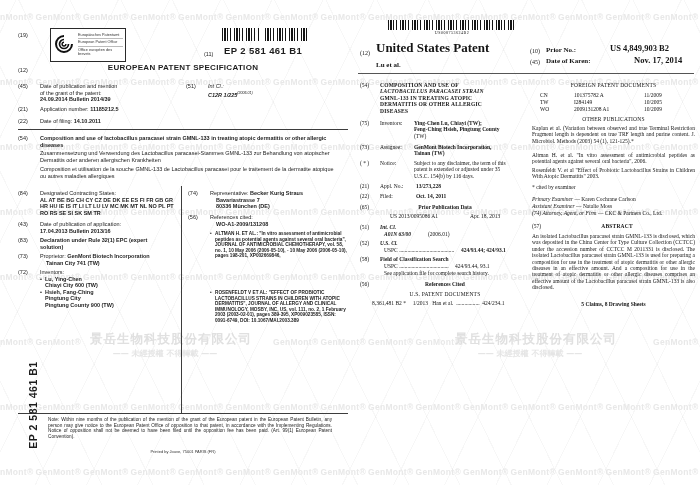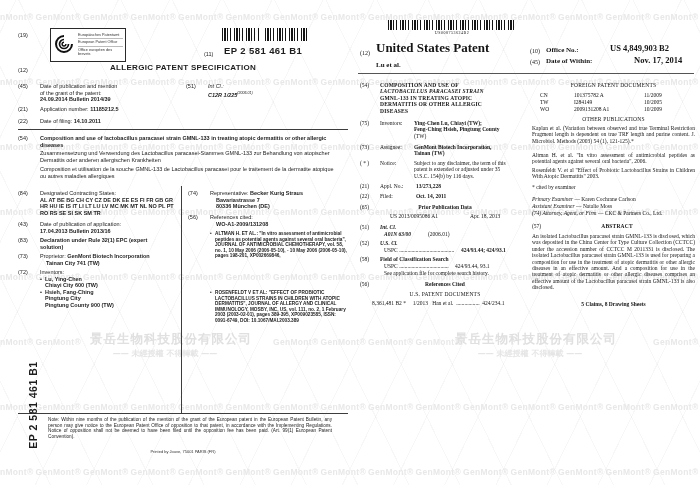--- a/index.html
+++ b/index.html
@@ -192,21 +192,21 @@
     </div>
 
     <div class="abs" style="left:204px;top:0;display:flex;gap:5px;">
       <div class="barcode" style="width:38px;height:13px;"></div>
       <div class="barcode" style="width:42px;height:13px;"></div>
     </div>
     <span class="abs tag" style="left:186px;top:23px;">(11)</span>
     <span class="abs ep-pubno" style="left:206px;top:20px;">EP 2 581 461 B1</span>
 
     <span class="abs tag" style="left:0;top:39px;">(12)</span>
-    <div class="abs ep-spec ctr" style="left:55px;top:37px;width:220px;">ALLERGIC PATENT SPECIFICATION</div>
+    <div class="abs ep-spec ctr" style="left:55px;top:37px;width:220px;">EUROPEAN PATENT SPECIFICATION</div>
 
     <span class="abs tag" style="left:0;top:55px;">(45)</span>
     <div class="abs" style="left:22px;top:55px;width:115px;">
       <div>Date of publication and mention</div>
       <div>of the grant of the patent:</div>
       <div class="b">24.09.2014  Bulletin 2014/39</div>
     </div>
 
     <span class="abs tag" style="left:168px;top:55px;">(51)</span>
     <div class="abs" style="left:190px;top:55px;">
@@ -298,24 +298,24 @@
   <div class="us">
 
     <div class="abs barcode" style="left:36px;top:2px;width:128px;height:10px;"></div>
     <div class="abs tiny ctr" style="left:36px;top:13px;width:128px;letter-spacing:.5px;">US008753624B2</div>
 
     <span class="abs" style="left:8px;top:32px;font-size:6px;">(12)</span>
     <div class="abs us-header" style="left:24px;top:27px;">United States Patent</div>
     <div class="abs us-byline" style="left:24px;top:44px;">Lu et al.</div>
 
     <span class="abs" style="left:178px;top:30px;font-size:6px;">(10)</span>
-    <span class="abs us-pnlabel" style="left:194px;top:29px;">Office No.:</span>
+    <span class="abs us-pnlabel" style="left:194px;top:29px;">Prior No.:</span>
     <span class="abs us-pn" style="left:258px;top:27px;">US 4,849,903 B2</span>
     <span class="abs" style="left:178px;top:41px;font-size:6px;">(45)</span>
-    <span class="abs us-pnlabel" style="left:194px;top:40px;">Date of Within:</span>
+    <span class="abs us-pnlabel" style="left:194px;top:40px;">Date of Karen:</span>
     <span class="abs us-pn" style="left:282px;top:39px;">Nov. 17, 2014</span>
 
     <div class="hr" style="left:6px;top:55px;width:336px;background:#555;"></div>
 
     <span class="abs" style="left:8px;top:64px;">(54)</span>
     <div class="abs b caps" style="left:28px;top:64px;width:140px;">
       <div>COMPOSITION AND USE OF</div>
       <div class="i">LACTOBACILLUS PARACASEI STRAIN</div>
       <div>GMNL-133 IN TREATING ATOPIC</div>
       <div>DERMATITIS OR OTHER ALLERGIC</div>

